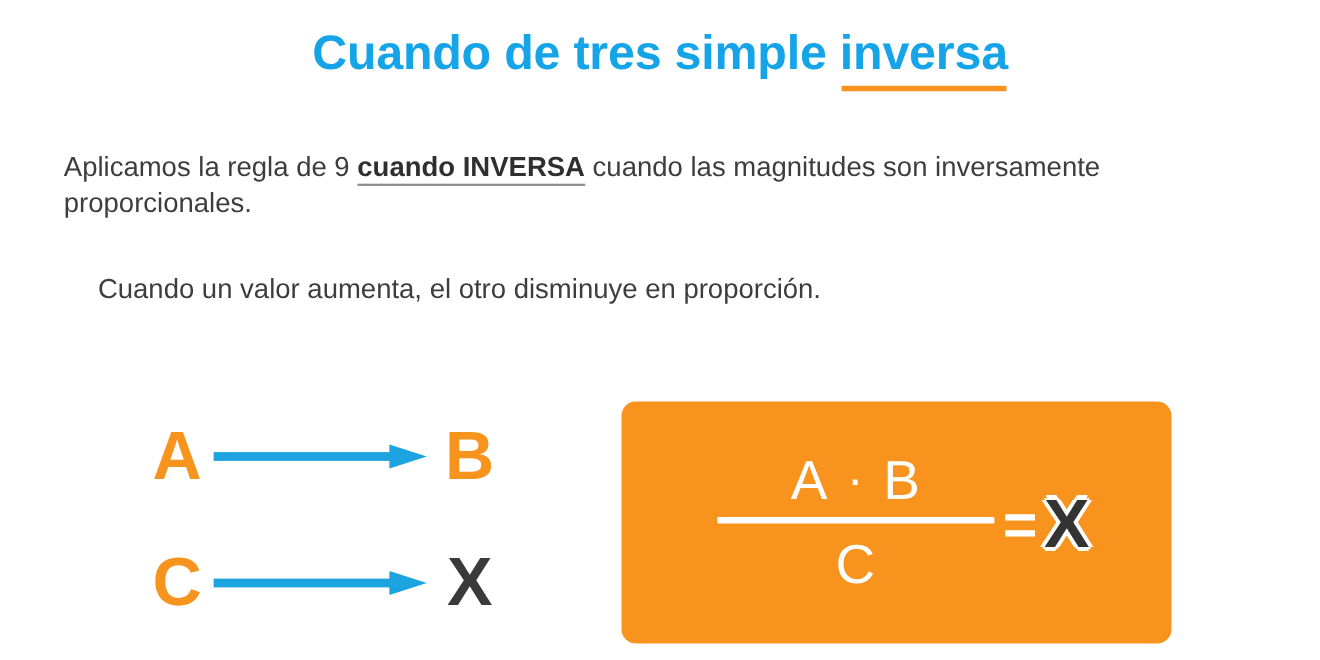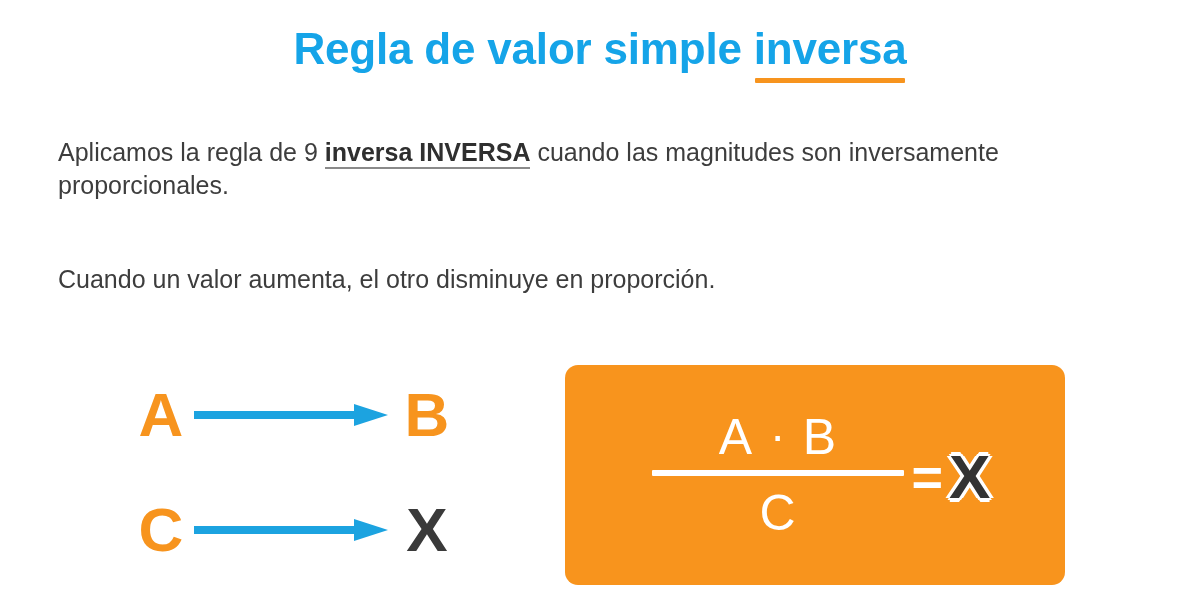--- a/index.html
+++ b/index.html
@@ -56,21 +56,21 @@
   .para {
     position: absolute;
     left: 58px;
     width: 1110px;
     font-size: 25px;
     line-height: 1.32;
     color: #3d3d3d;
     font-weight: normal;
   }
   .para-1 { top: 136px; }
-  .para-2 { top: 263px; }
+  .para-2 { top: 247px; margin-left: 31px; }
   .para .strong {
     font-weight: bold;
     color: #2f2f2f;
     border-bottom: 2px solid #8a8a8a;
     padding-bottom: 1px;
   }
 
   
   .diagram {
     position: absolute;
@@ -189,25 +189,25 @@
        2px 2px 0 #ffffff, -2px 2px 0 #ffffff, 2px -2px 0 #ffffff, -2px -2px 0 #ffffff,
        4px 0 0 #ffffff, -4px 0 0 #ffffff, 0 4px 0 #ffffff, 0 -4px 0 #ffffff;
   }
 </style>
 </head>
 <body>
 
 <div id="page">
 
   <div class="title">
-    <span>Regla de valor simple </span><span class="emph">inversa</span>
+    <span>Cuando de tres simple </span><span class="emph">inversa</span>
   </div>
 
   <div class="para para-1">
-    <span>Aplicamos la regla de 9 </span><span class="strong">inversa INVERSA</span><span> cuando las magnitudes son inversamente proporcionales.</span>
+    <span>Aplicamos la regla de 9 </span><span class="strong">cuando INVERSA</span><span> cuando las magnitudes son inversamente proporcionales.</span>
   </div>
 
   <div class="para para-2">Cuando un valor aumenta, el otro disminuye en proporción.</div>
 
   <div class="diagram">
 
     <div class="dg-row dg-row-1">
       <div class="dg-letter orange">A</div>
       <svg class="dg-arrow" viewBox="0 0 200 30">
         <rect x="0" y="11" width="168" height="8" fill="#1ca3e0"></rect>

